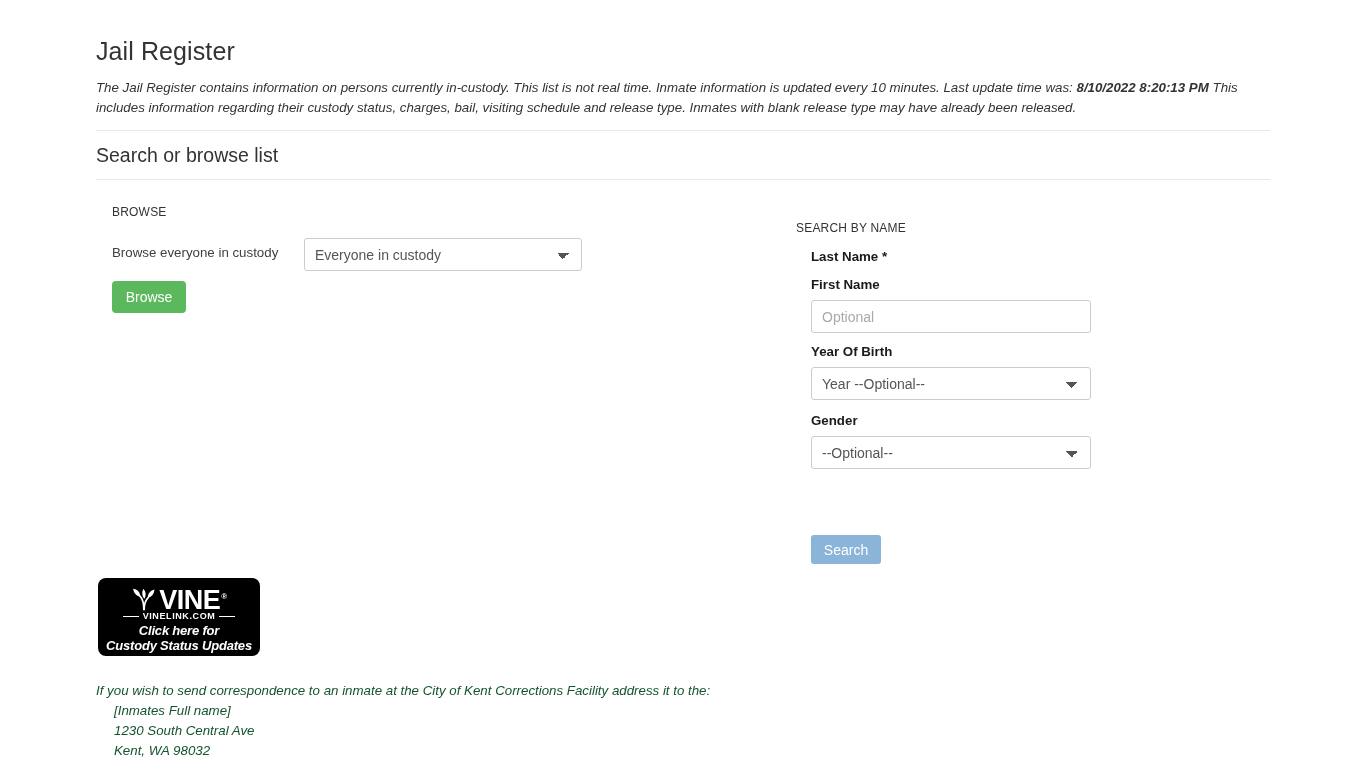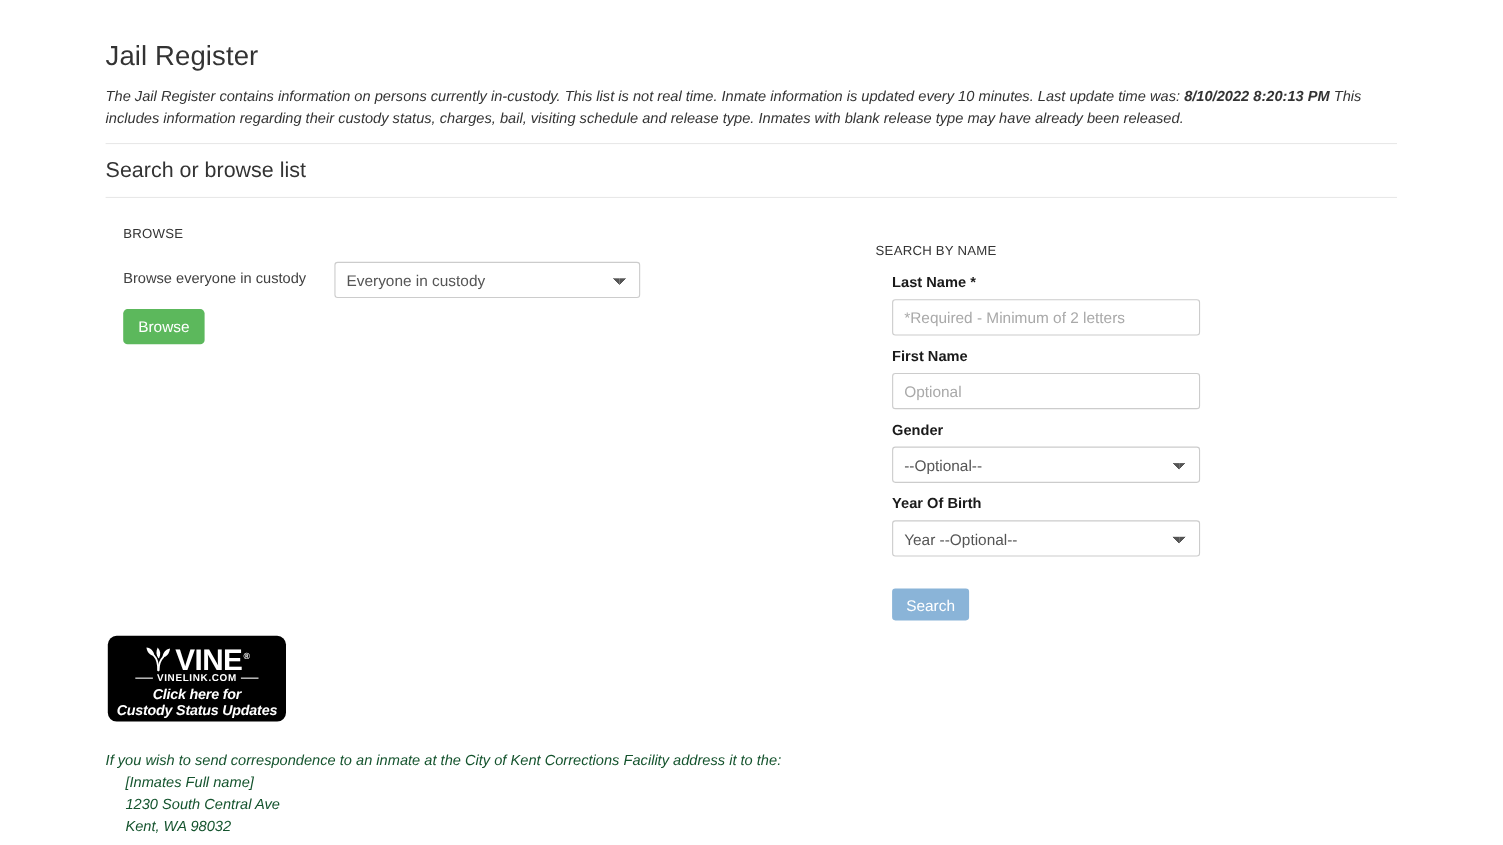--- a/index.html
+++ b/index.html
@@ -301,46 +301,43 @@
     </div>
   </div>
 
   <button class="btn btn-browse">Browse</button>
 
   <div class="search-col">
     <p class="col-caption">SEARCH BY NAME</p>
 
     <div class="field">
       <label class="field-label">Last Name *</label>
-      <div class="field-ctl-wrap">
-        <input type="text" class="ctl" placeholder="*Required - Minimum of 2 letters" style="">
-      </div>
     </div>
 
     <div class="field">
       <label class="field-label">First Name</label>
       <div class="field-ctl-wrap">
         <input type="text" class="ctl" placeholder="Optional" style="">
       </div>
     </div>
 
+    <div class="field gap-lg">
+      <label class="field-label">Year Of Birth</label>
+      <div class="field-ctl-wrap">
+        <select class="ctl">
+          <option>Year --Optional--</option>
+        </select>
+      </div>
+    </div>
+
     <div class="field">
       <label class="field-label">Gender</label>
       <div class="field-ctl-wrap">
         <select class="ctl">
           <option>--Optional--</option>
-        </select>
-      </div>
-    </div>
-
-    <div class="field gap-lg">
-      <label class="field-label">Year Of Birth</label>
-      <div class="field-ctl-wrap">
-        <select class="ctl">
-          <option>Year --Optional--</option>
         </select>
       </div>
     </div>
   </div>
 
   <button class="btn btn-search">Search</button>
 
   <a class="vine-badge">
     <span class="vine-top">
       <span class="vine-sprout">

